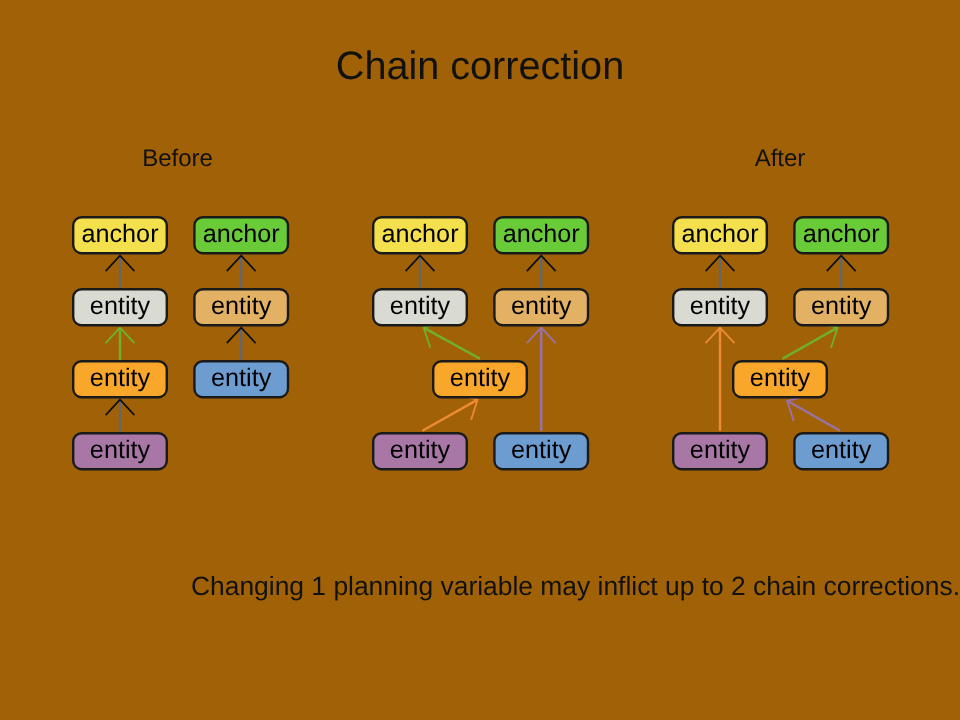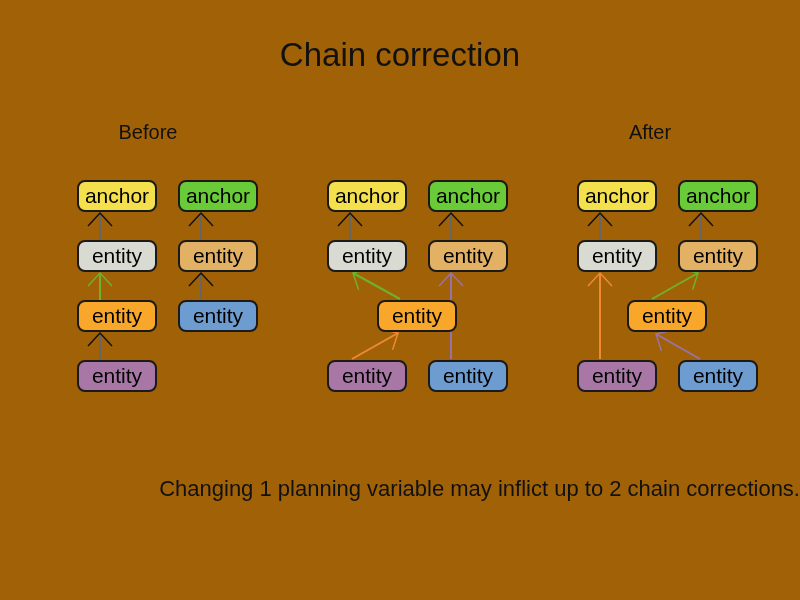--- a/index.html
+++ b/index.html
@@ -42,21 +42,20 @@
     height: 32px;
     box-sizing: border-box;
     border: 2px solid #1d4ed8;
     border-radius: 8px;
     display: flex;
     align-items: center;
     justify-content: center;
     font-size: 21px;
     color: #000000;
     white-space: nowrap;
-    margin-left: 17px;
   }
   .caption {
     position: absolute;
     top: 476px;
     left: 0;
     width: 100%;
     text-align: right;
     font-size: 22px;
     color: #111111;
   }

